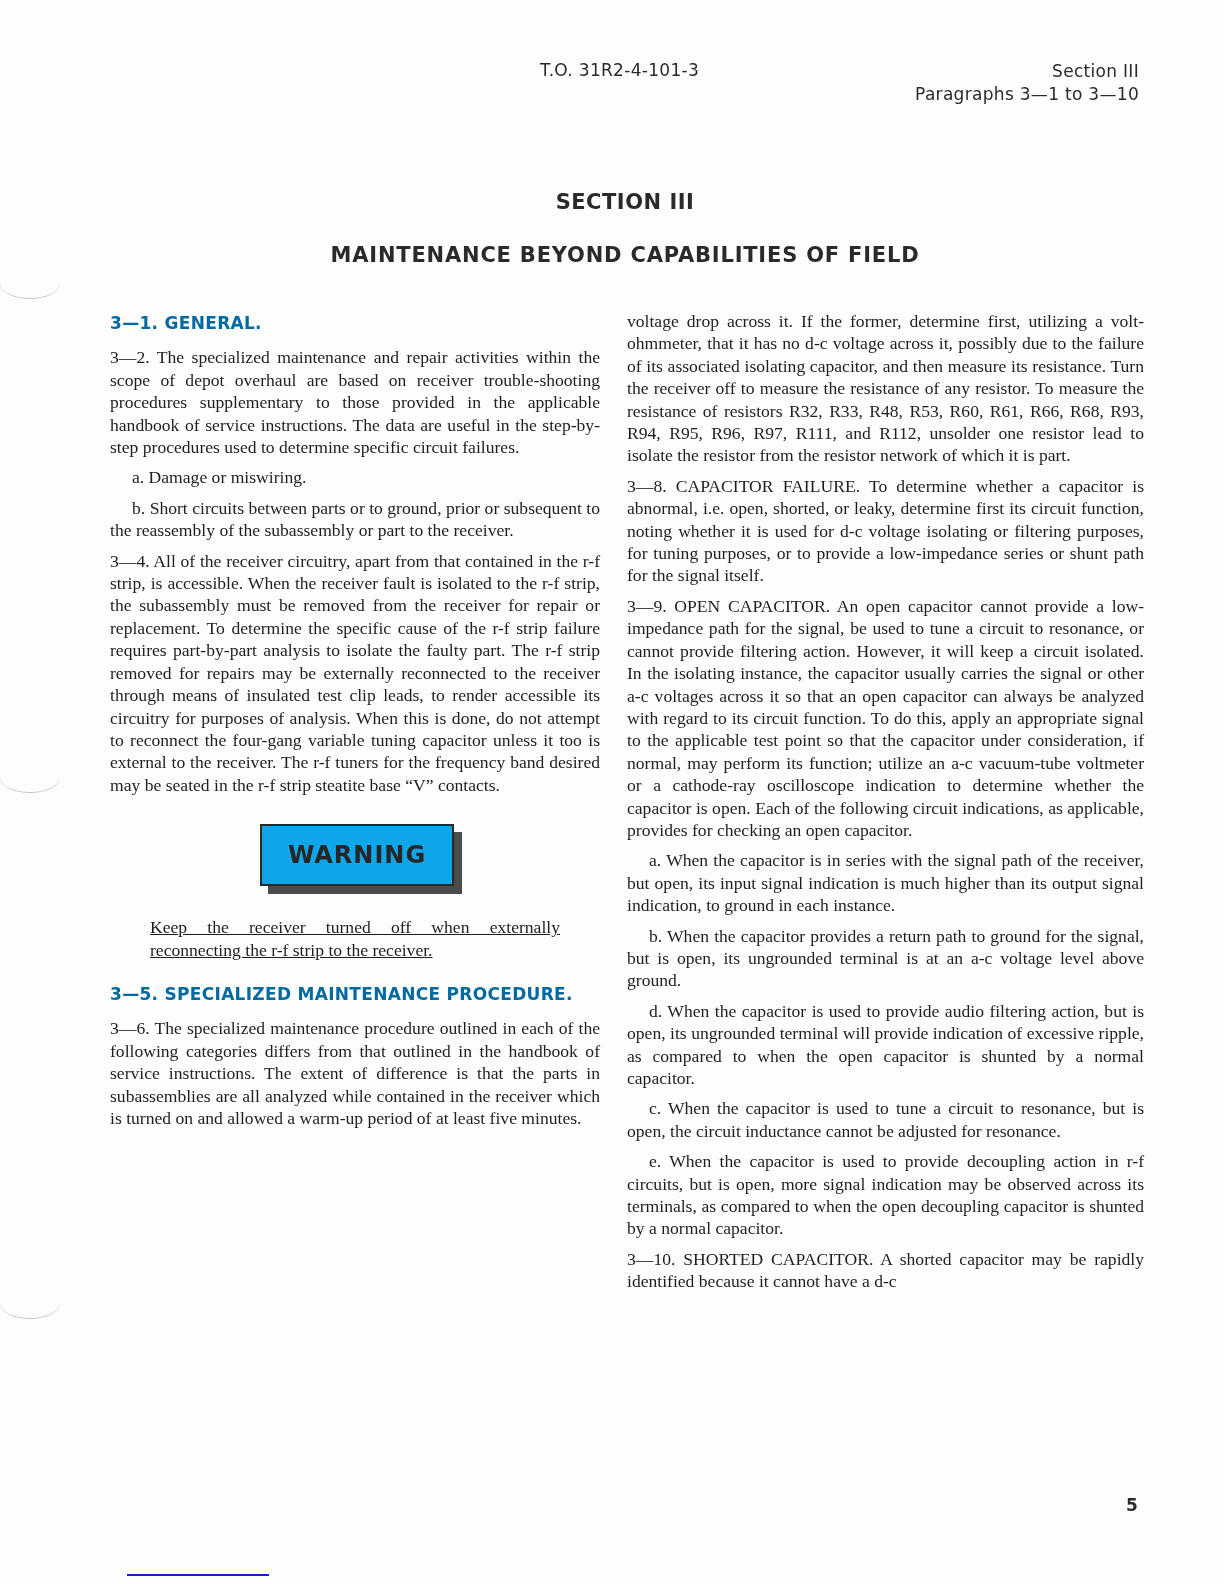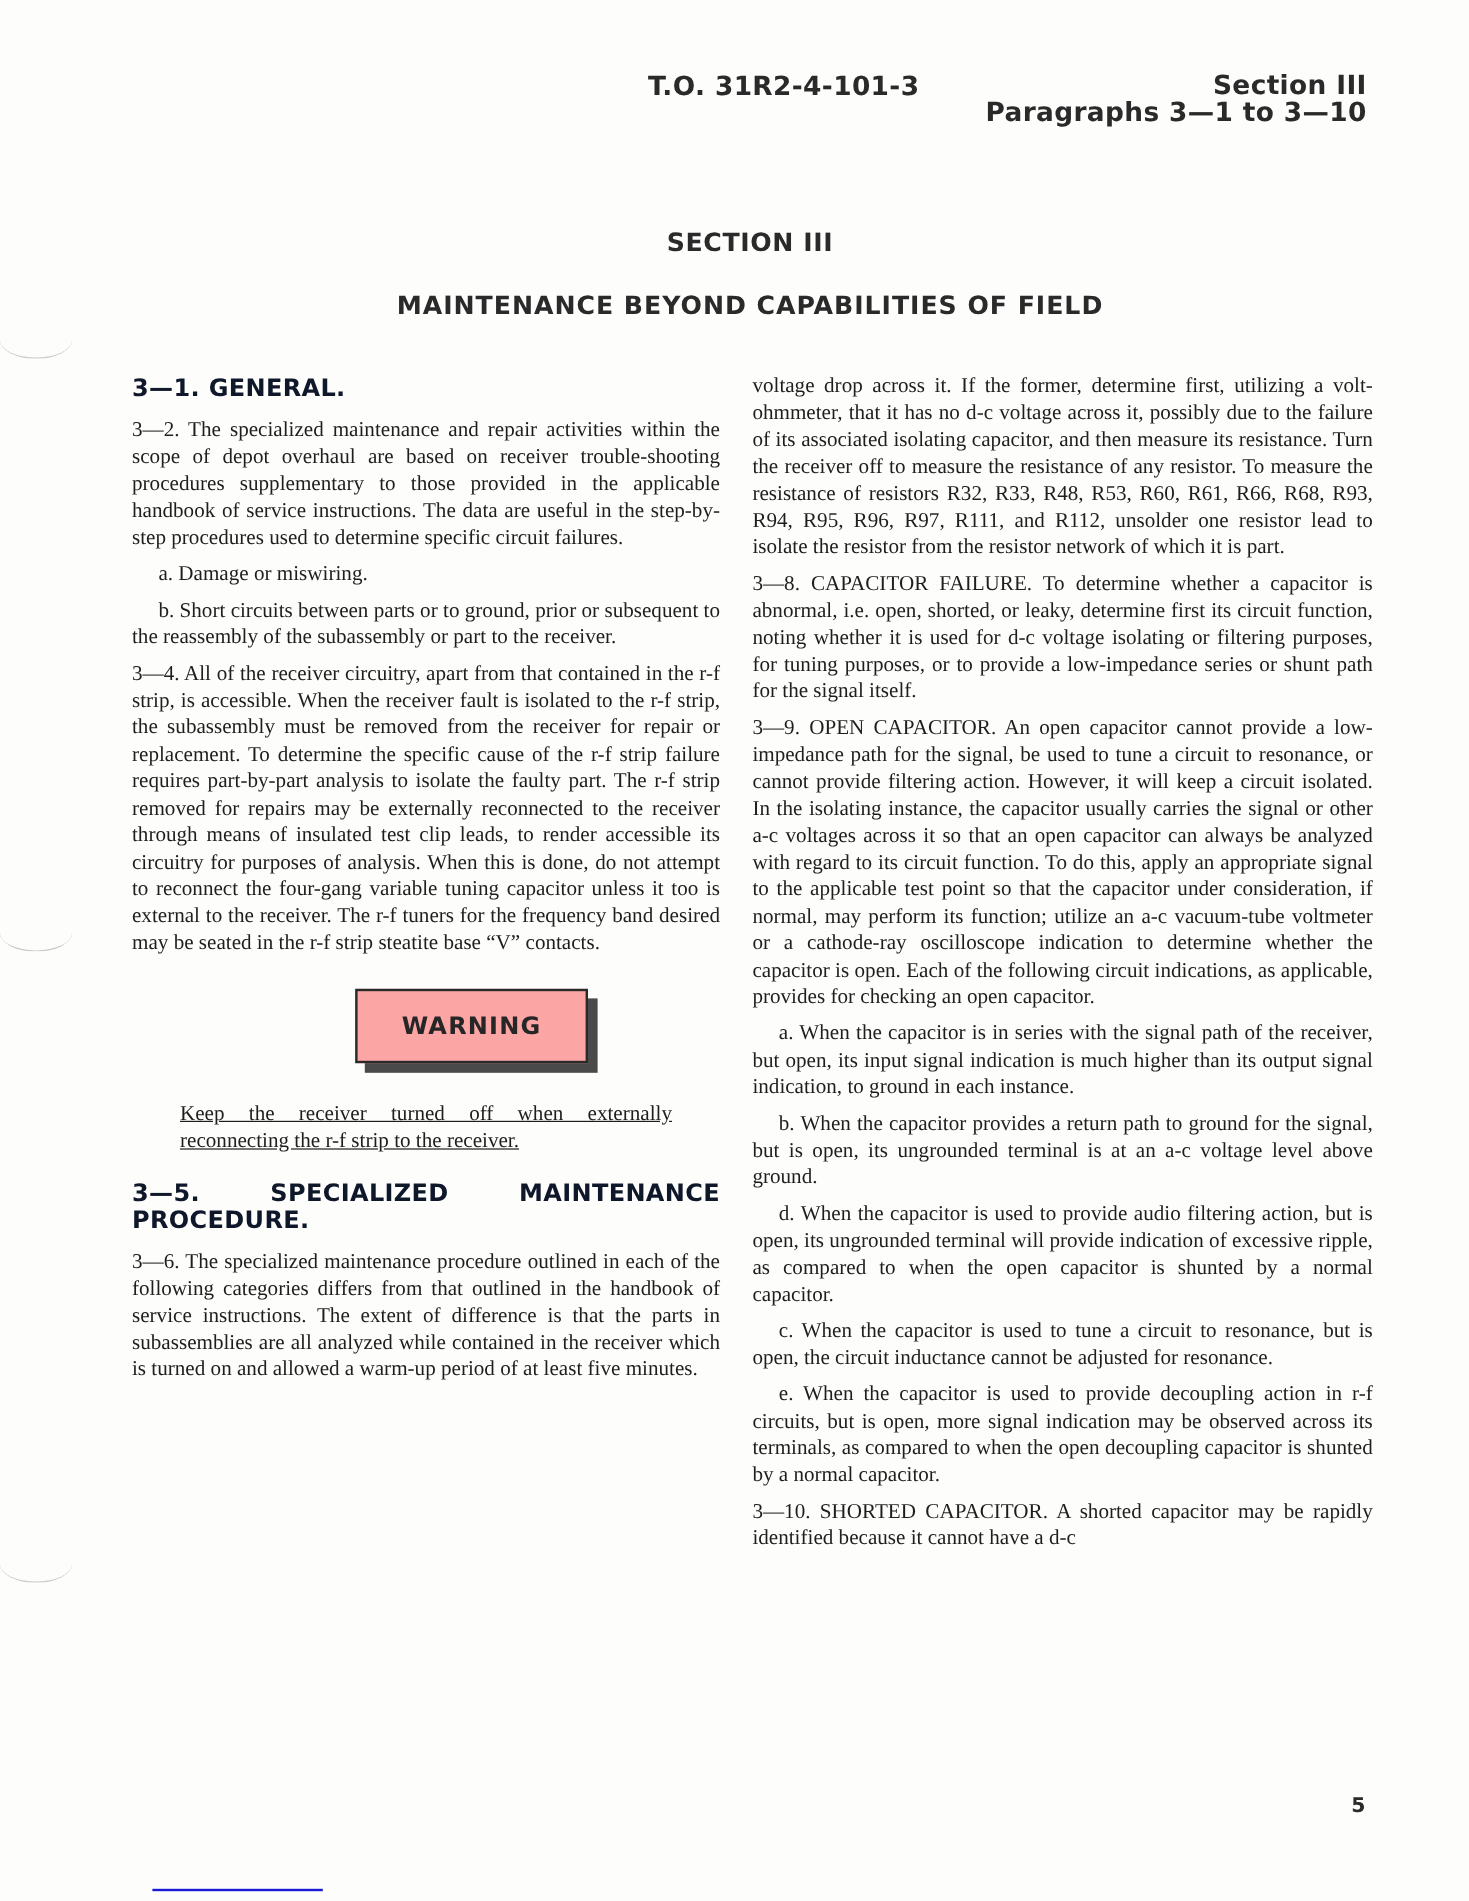--- a/index.html
+++ b/index.html
@@ -2,39 +2,39 @@
 <html><head>
 <meta charset="utf-8">
 <style>
   html, body { margin: 0; padding: 0; }
   body {
     width: 1224px; height: 1584px; position: relative; overflow: hidden;
     background: #fdfdfc; color: #1e1e1e;
     font-family: "Liberation Serif", "DejaVu Serif", serif;
   }
   .page { position: absolute; left: 0; top: 0; width: 1224px; height: 1584px; }
-  .hdr { position: absolute; font-family: "DejaVu Sans", "Liberation Sans", sans-serif; font-weight: bold; font-size: 22px; color: #2a2a2a; letter-spacing: 0.3px; }
+  .hdr { position: absolute; font-family: "DejaVu Sans", "Liberation Sans", sans-serif; font-weight: normal; font-size: 17px; color: #2a2a2a; letter-spacing: 0.3px; }
   .hdr-to { left: 540px; top: 60px; }
   .hdr-right { right: 85px; top: 60px; text-align: right; line-height: 23px; }
   .sec-title { position: absolute; left: 0; width: 1250px; text-align: center; font-family: "DejaVu Sans", "Liberation Sans", sans-serif; font-weight: bold; color: #2a2a2a; letter-spacing: 0.5px; }
   .sec-1 { top: 190px; font-size: 21px; }
   .sec-2 { top: 243px; font-size: 21px; letter-spacing: 0.8px; }
   .col { position: absolute; top: 312px; font-size: 17.6px; line-height: 22.4px; text-align: justify; }
   .col-left { left: 110px; width: 490px; }
   .col-right { left: 627px; width: 517px; top: 310px; }
   .col p { margin: 0 0 8px 0; }
   .col p.sub { text-indent: 22px; }
-  .head-bold { font-family: "DejaVu Sans", "Liberation Sans", sans-serif; font-weight: bold; font-size: 20px; margin: 0 0 12px 0; color: #0f172a; letter-spacing: 0.3px; }
+  .head-bold { font-family: "DejaVu Sans", "Liberation Sans", sans-serif; font-weight: bold; font-size: 17px; margin: 0 0 12px 0; color: #0369a1; letter-spacing: 0.3px; }
   .warning-wrap { position: relative; height: 84px; margin: 28px 0 8px 0; }
   .warning-box {
     position: absolute; left: 150px; top: 0; width: 190px; height: 58px;
-    border: 2px solid #2a2a2a; background: #fca5a5;
+    border: 2px solid #2a2a2a; background: #0ea5e9;
     box-shadow: 8px 8px 0 #4a4a4a;
     display: flex; align-items: center; justify-content: center;
-    font-family: "DejaVu Sans", "Liberation Sans", sans-serif; font-weight: bold; font-size: 20px; letter-spacing: 1px; color: #262626; margin-left: 36px;
+    font-family: "DejaVu Sans", "Liberation Sans", sans-serif; font-weight: bold; font-size: 24px; letter-spacing: 1px; color: #262626;
   }
   .warning-text { margin: 0 0 22px 40px !important; width: 410px; text-decoration: underline; }
   .pagenum { position: absolute; left: 1126px; top: 1495px; font-family: "DejaVu Sans", "Liberation Sans", sans-serif; font-weight: bold; font-size: 17px; color: #2a2a2a; }
   .binder-mark { position: absolute; left: 0; width: 60px; height: 30px; border-bottom: 1px solid #c8c8c8; border-radius: 0 0 50% 50%; }
   .bm1 { top: 268px; } .bm2 { top: 762px; } .bm3 { top: 1288px; }
   .blue-line { position: absolute; left: 127px; top: 1574px; width: 142px; height: 2px; background: #1a1ad6; }
 </style>
 </head>
 <body>
 

